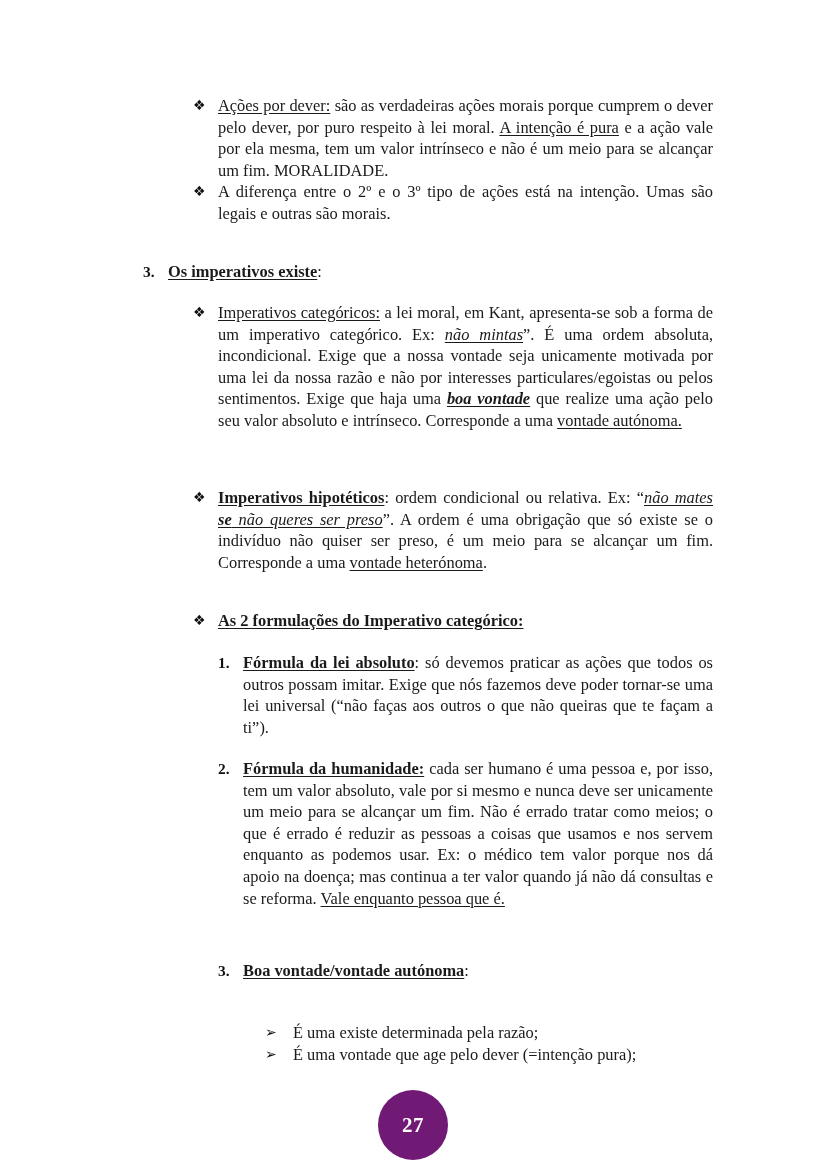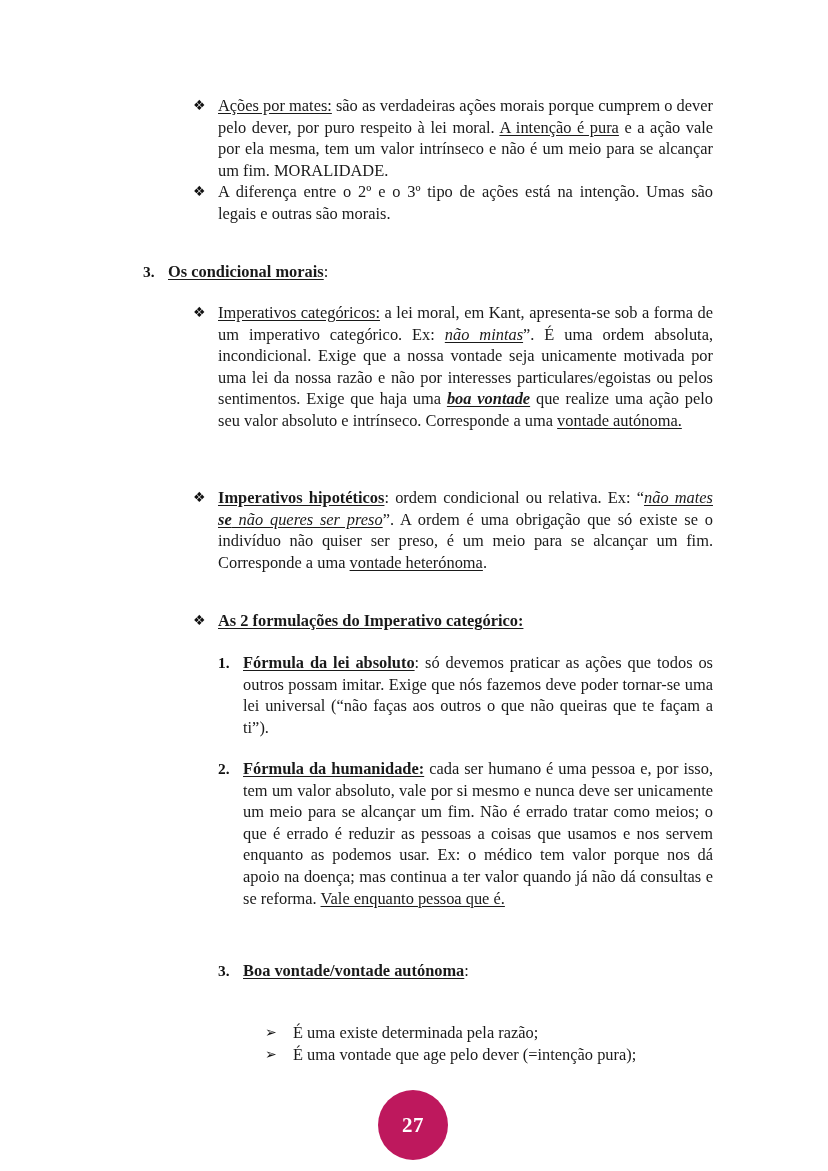--- a/index.html
+++ b/index.html
@@ -75,21 +75,21 @@
   }
 
   
   .pagebadge {
     position: absolute;
     left: 378px;
     top: 1090px;
     width: 70px;
     height: 70px;
     border-radius: 50%;
-    background: #be185d;
+    background: #701a75;
     display: flex;
     align-items: center;
     justify-content: center;
   }
   .pagebadge span {
     color: #ffffff;
     font-family: "Liberation Serif", "DejaVu Serif", serif;
     font-weight: bold;
     font-size: 21px;
     letter-spacing: 0.5px;
@@ -97,37 +97,37 @@
 </style>
 </head>
 <body>
 
 <div class="page">
 
   <div class="blk" style="left:193px; top:95px; width:520px;">
     <div class="row">
       <div class="marker dia" style="width:25px;">❖</div>
       <div class="body">
-        <u class="ul">Ações por mates:</u><span> são as verdadeiras ações morais porque cumprem o dever pelo dever, por puro respeito à lei moral. </span><u class="ul">A intenção é pura</u><span> e a ação vale por ela mesma, tem um valor intrínseco e  não é um meio para se alcançar um fim. MORALIDADE.</span>
+        <u class="ul">Ações por dever:</u><span> são as verdadeiras ações morais porque cumprem o dever pelo dever, por puro respeito à lei moral. </span><u class="ul">A intenção é pura</u><span> e a ação vale por ela mesma, tem um valor intrínseco e  não é um meio para se alcançar um fim. MORALIDADE.</span>
       </div>
     </div>
   </div>
 
   <div class="blk" style="left:193px; top:181px; width:520px;">
     <div class="row">
       <div class="marker dia" style="width:25px;">❖</div>
       <div class="body">A diferença entre o 2º e o 3º tipo de ações está na intenção. Umas são legais e outras são morais.</div>
     </div>
   </div>
 
   <div class="blk left" style="left:143px; top:261px; width:560px;">
     <div class="row">
       <div class="marker num" style="width:25px;">3.</div>
       <div class="body left">
-        <span class="bdul">Os condicional morais</span><span>:</span>
+        <span class="bdul">Os imperativos existe</span><span>:</span>
       </div>
     </div>
   </div>
 
   <div class="blk" style="left:193px; top:302px; width:520px;">
     <div class="row">
       <div class="marker dia" style="width:25px;">❖</div>
       <div class="body">
         <u class="ul">Imperativos categóricos:</u><span> a lei moral, em Kant, apresenta-se sob a forma de um imperativo categórico. Ex: </span><span class="itul">não mintas</span><span>”. É uma ordem absoluta, incondicional. Exige que a nossa vontade seja unicamente motivada por uma lei da nossa razão e não por interesses particulares/egoistas ou pelos sentimentos. Exige que haja uma </span><span class="bditul">boa vontade</span><span> que realize uma ação pelo seu valor absoluto e intrínseco. Corresponde a uma </span><u class="ul">vontade autónoma.</u>
       </div>

